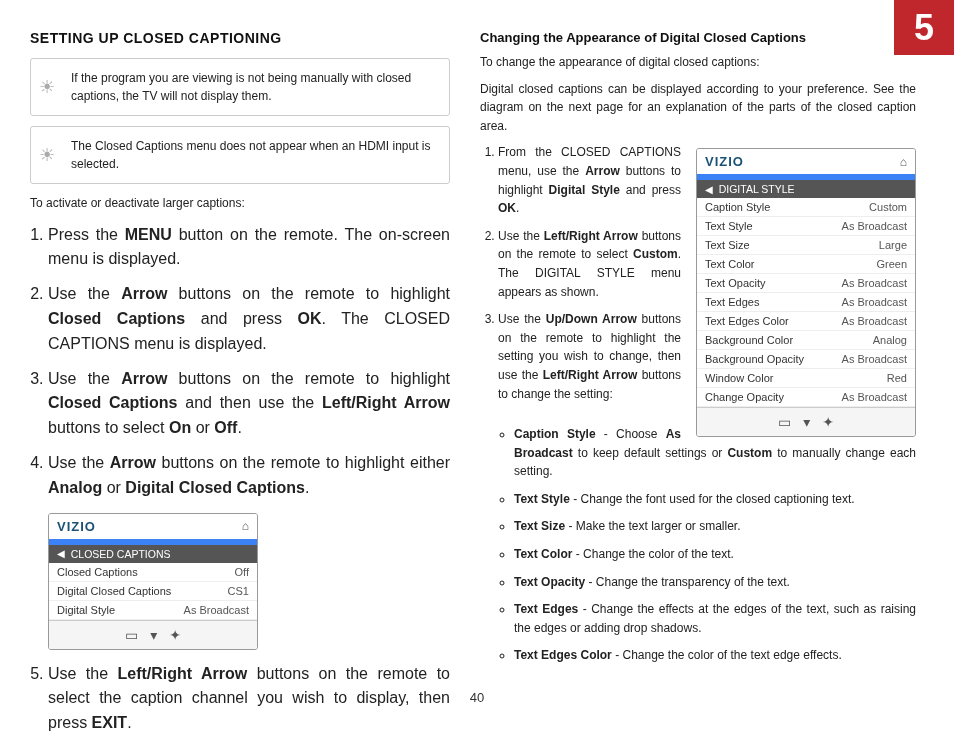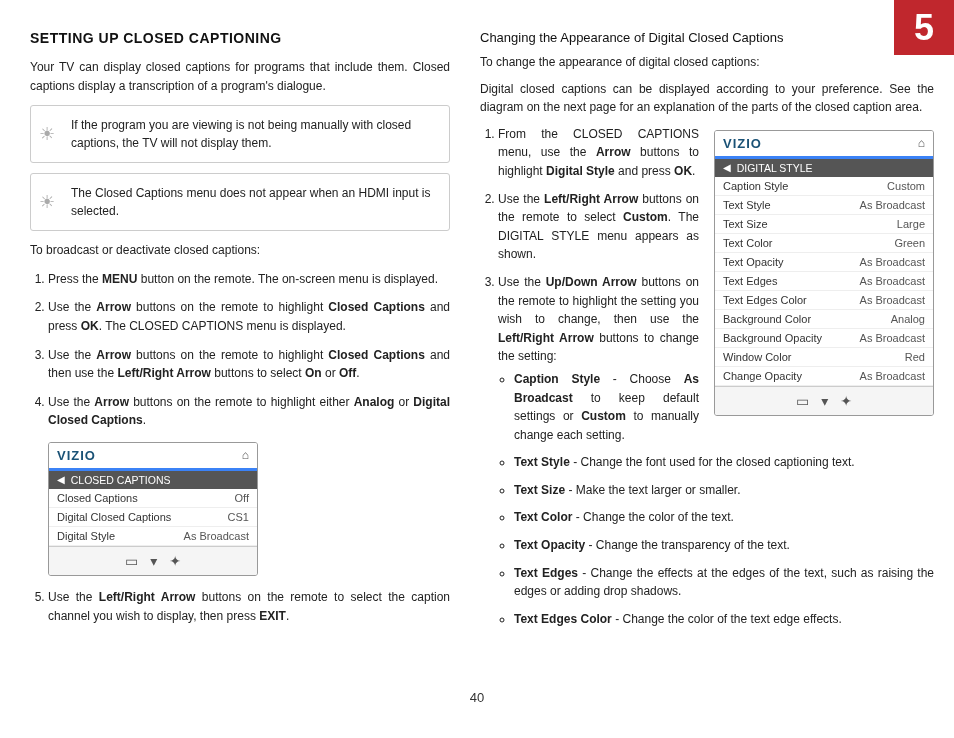--- a/index.html
+++ b/index.html
@@ -29,21 +29,21 @@
     .chapter-badge span {
       color: #fff;
       font-size: 36px;
       font-weight: bold;
     }
 
     
     .main-layout {
       display: flex;
       flex-direction: row;
-      padding: 30px 20px 30px 30px;
+      padding: 30px 38px 30px 30px;
       height: 100%;
       border-radius: 26px;
     }
 
     
     .left-col {
       width: 440px;
       padding-right: 20px;
       flex-shrink: 0;
     }
@@ -87,21 +87,21 @@
       left: 8px;
       top: 50%;
       transform: translateY(-50%);
       font-size: 18px;
       color: #aaa;
     }
 
     
     .numbered-list {
       padding-left: 18px;
-      font-size: 12px;
+      font-size: 16px;
       line-height: 1.55;
       margin-bottom: 8px;
     }
     .numbered-list li {
       margin-bottom: 10px;
       text-align: justify;
     }
     .numbered-list li b {
       font-weight: bold;
     }
@@ -114,21 +114,21 @@
       margin: 12px 0 12px 18px;
       font-size: 11.5px;
       overflow: hidden;
     }
     .vizio-menu-header {
       background: #fff;
       display: flex;
       align-items: center;
       justify-content: space-between;
       padding: 5px 8px;
-      border-bottom: 3px solid #3b82f6;
+      border-bottom: 6px solid #3b82f6;
     }
     .vizio-logo {
       font-weight: bold;
       font-size: 13px;
       color: #1a5276;
       letter-spacing: 1px;
     }
     .vizio-home-icon {
       font-size: 12px;
       color: #555;
@@ -176,21 +176,21 @@
       font-size: 11px;
       overflow: hidden;
       float: right;
       margin-left: 15px;
       margin-top: 5px;
     }
 
     
     .right-title {
       font-size: 13px;
-      font-weight: normal;
+      font-weight: bold;
       margin-bottom: 8px;
       color: #111;
     }
 
     .bullet-list {
       padding-left: 16px;
       font-size: 12px;
       line-height: 1.55;
       margin-top: 8px;
     }
@@ -240,33 +240,32 @@
 <body>
 
 <div class="chapter-badge">
   <span>5</span>
 </div>
 
 <div class="main-layout">
 
   <div class="left-col">
     <div class="section-title">SETTING UP CLOSED CAPTIONING</div>
-    <p class="body-text">Your TV can display closed captions for programs that include them. Closed captions display a transcription of a program's dialogue.</p>
 
     <div class="info-box">
       <span class="bulb-icon">☀</span>
       <span>If the program you are viewing is not being manually with closed captions, the TV will not display them.</span>
     </div>
 
     <div class="info-box">
       <span class="bulb-icon">☀</span>
       <span>The Closed Captions menu does not appear when an HDMI input is selected.</span>
     </div>
 
-    <p class="body-text">To broadcast or deactivate closed captions:</p>
+    <p class="body-text">To activate or deactivate larger captions:</p>
 
     <ol class="numbered-list">
       <li>Press the <b>MENU</b> button on the remote. The on-screen menu is displayed.</li>
       <li>Use the <b>Arrow</b> buttons on the remote to highlight <b>Closed Captions</b> and press <b>OK</b>. The CLOSED CAPTIONS menu is displayed.</li>
       <li>Use the <b>Arrow</b> buttons on the remote to highlight <b>Closed Captions</b> and then use the <b>Left/Right Arrow</b> buttons to select <b>On</b> or <b>Off</b>.</li>
       <li>Use the <b>Arrow</b> buttons on the remote to highlight either <b>Analog</b> or <b>Digital Closed Captions</b>.</li>
     </ol>
 
     <div class="vizio-menu-left">
       <div class="vizio-menu-header">
@@ -365,21 +364,21 @@
           <span class="footer-icon">▭</span>
           <span class="footer-icon">▾</span>
           <span class="footer-icon">✦</span>
         </div>
       </div>
 
       <ol class="right-numbered">
         <li>From the CLOSED CAPTIONS menu, use the <b>Arrow</b> buttons to highlight <b>Digital Style</b> and press <b>OK</b>.</li>
         <li>Use the <b>Left/Right Arrow</b> buttons on the remote to select <b>Custom</b>. The DIGITAL STYLE menu appears as shown.</li>
         <li>Use the <b>Up/Down Arrow</b> buttons on the remote to highlight the setting you wish to change, then use the <b>Left/Right Arrow</b> buttons to change the setting:
-          <ul class="bullet-list" style="margin-top:4px;">
+          <ul class="bullet-list" style="margin-top:22px;">
             <li><b>Caption Style</b> - Choose <b>As Broadcast</b> to keep default settings or <b>Custom</b> to manually change each setting.</li>
             <li><b>Text Style</b>  - Change the font used for the closed captioning text.</li>
             <li><b>Text Size</b> - Make the text larger or smaller.</li>
             <li><b>Text Color</b> - Change the color of the text.</li>
             <li><b>Text Opacity</b> - Change the transparency of the text.</li>
             <li><b>Text Edges</b> - Change the effects at the edges of the text, such as raising the edges or adding drop shadows.</li>
             <li><b>Text Edges Color</b> - Change the color of the text edge effects.</li>
           </ul>
         </li>
       </ol>

